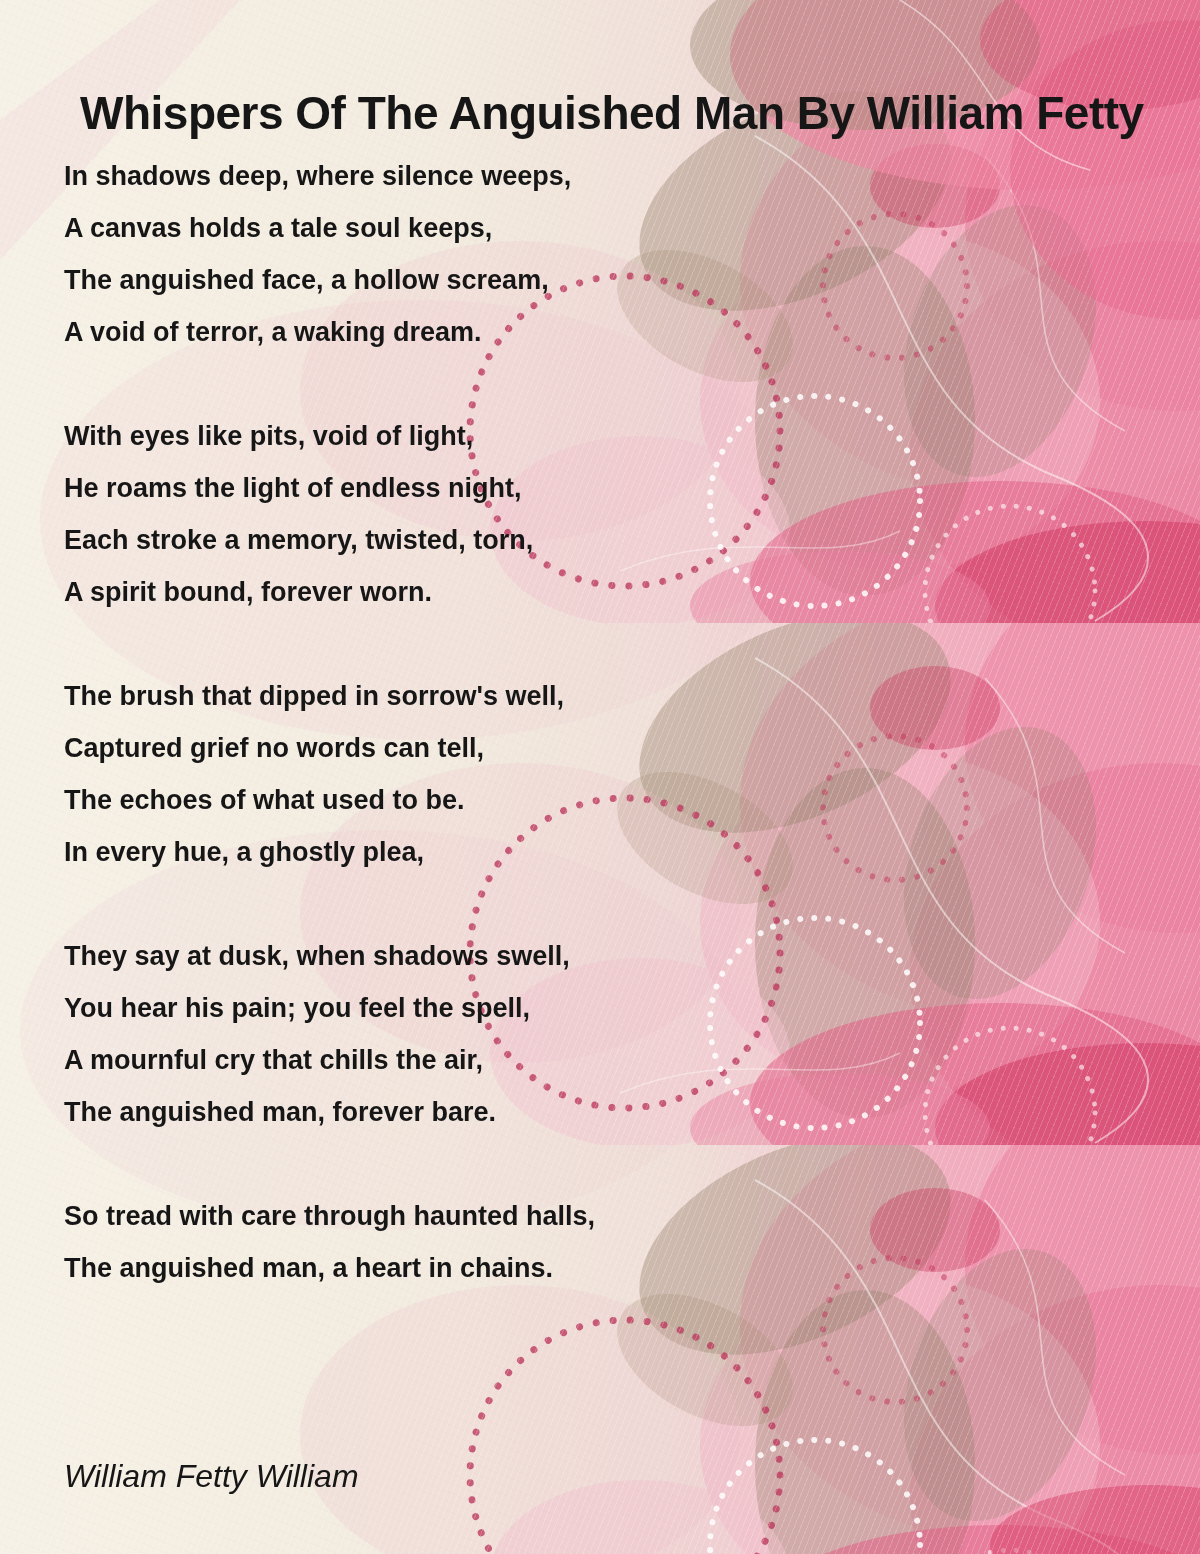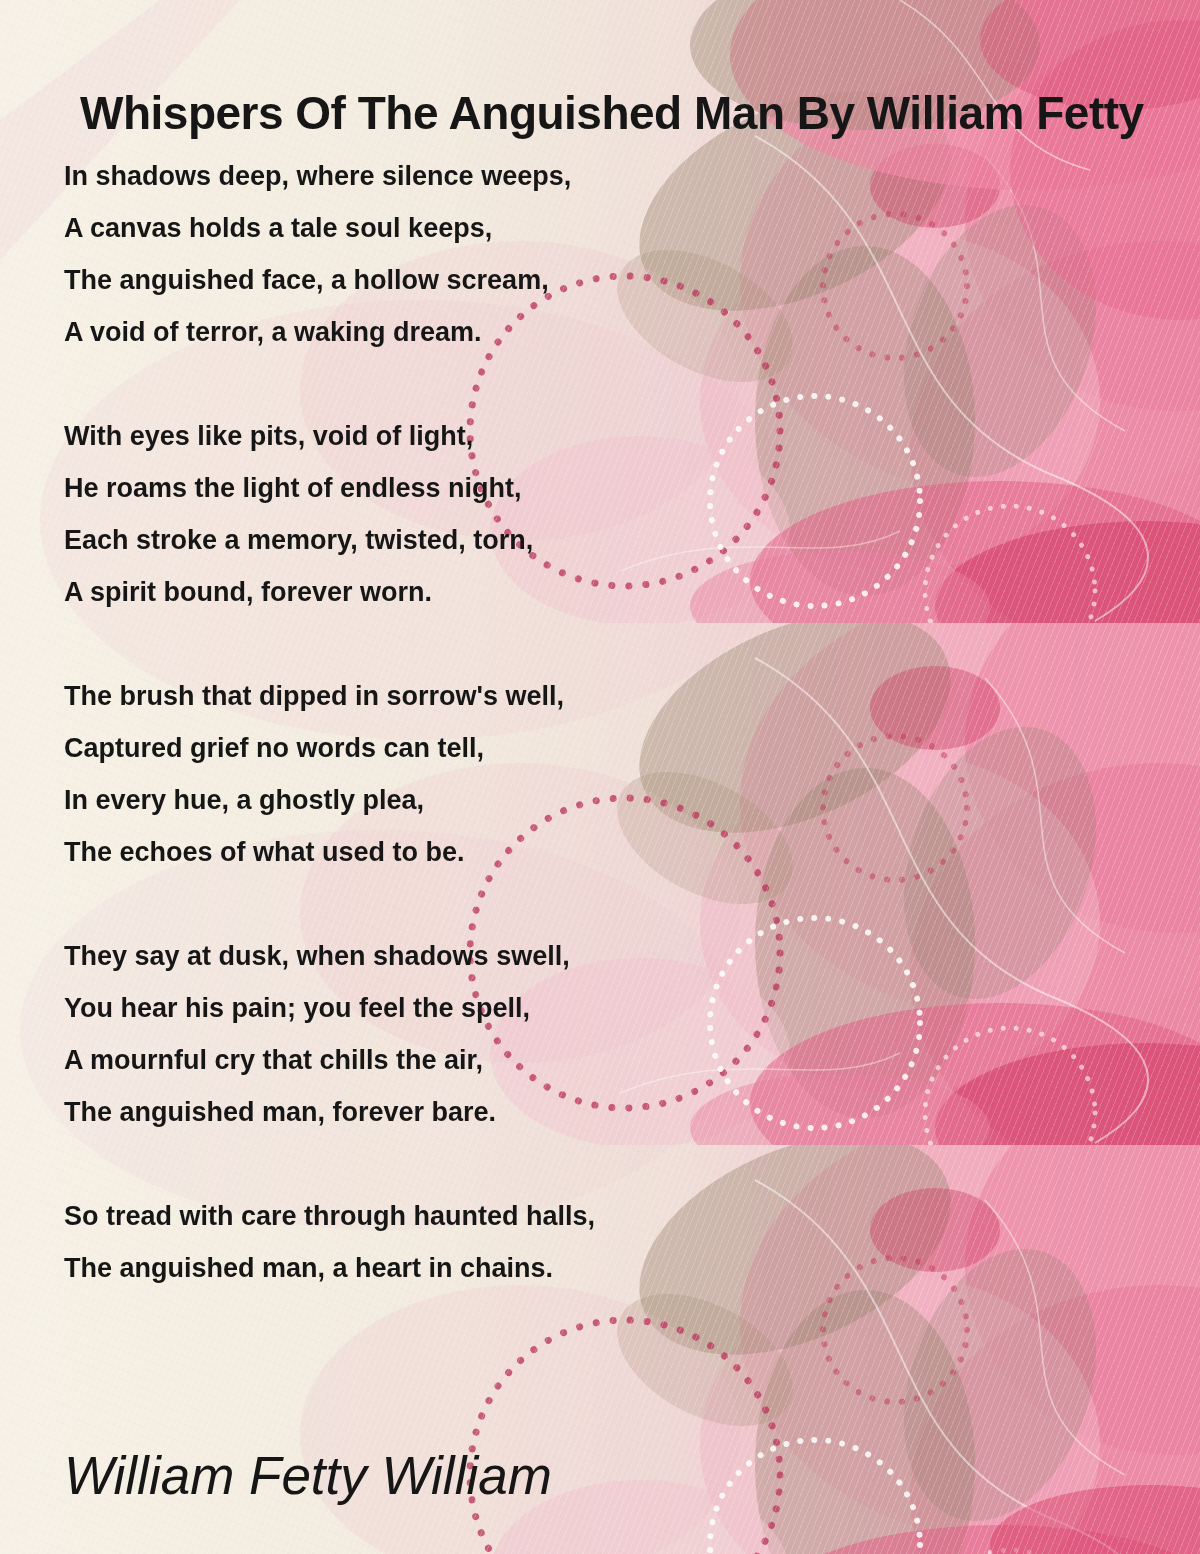--- a/index.html
+++ b/index.html
@@ -34,21 +34,21 @@
     position: absolute; left: 64px; top: 150px;
   }
   .stanza {
     margin: 0 0 52px 0;
     font-size: 27px; font-weight: 700; line-height: 52px;
   }
   .line { display: block; white-space: pre; }
   .signature {
     position: absolute; left: 64px; top: 1452px;
     margin: 0;
-    font-size: 53px; font-style: italic; font-weight: 400;
+    font-size: 32px; font-style: italic; font-weight: 400;
     line-height: 48px;
     white-space: nowrap;
   }
 </style>
 </head>
 <body>
 
 <svg class="bg" width="1200" height="1554" viewBox="0 0 1200 1554" xmlns="http://www.w3.org/2000/svg" aria-hidden="true">
   <defs>
     <linearGradient id="base" x1="0" y1="0" x2="1" y2="0">
@@ -136,22 +136,22 @@
     <p class="stanza">
       <span class="line">With eyes like pits, void of light,</span>
       <span class="line">He roams the light of endless night,</span>
       <span class="line">Each stroke a memory, twisted, torn,</span>
       <span class="line">A spirit bound, forever worn.</span>
     </p>
 
     <p class="stanza">
       <span class="line">The brush that dipped in sorrow's well,</span>
       <span class="line">Captured grief no words can tell,</span>
+      <span class="line">The echoes of what used to be.</span>
       <span class="line">In every hue, a ghostly plea,</span>
-      <span class="line">The echoes of what used to be.</span>
     </p>
 
     <p class="stanza">
       <span class="line">They say at dusk, when shadows swell,</span>
       <span class="line">You hear his pain; you feel the spell,</span>
       <span class="line">A mournful cry that chills the air,</span>
       <span class="line">The anguished man, forever bare.</span>
     </p>
 
     <p class="stanza">

